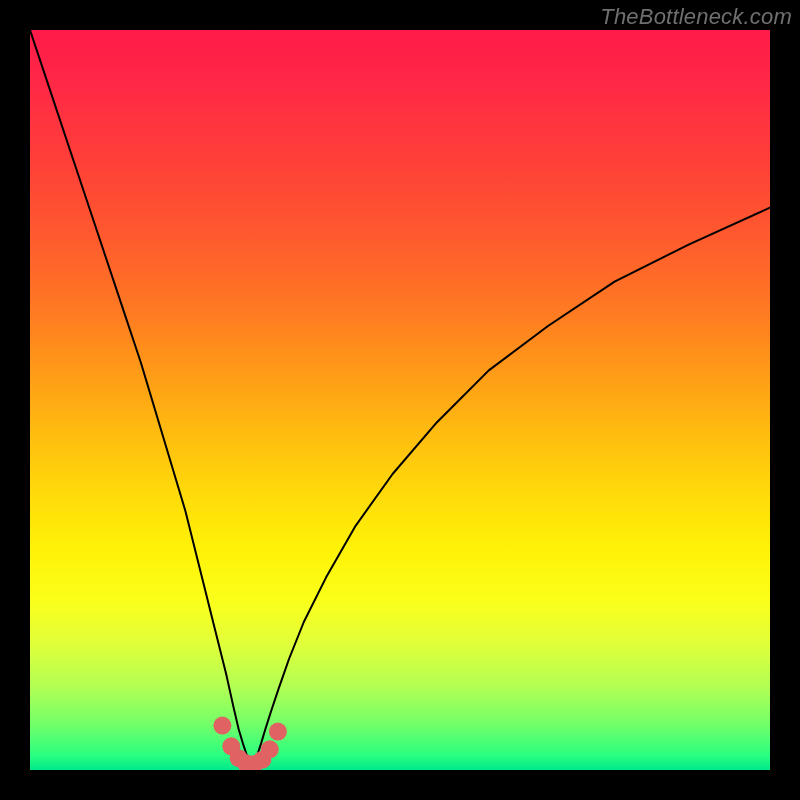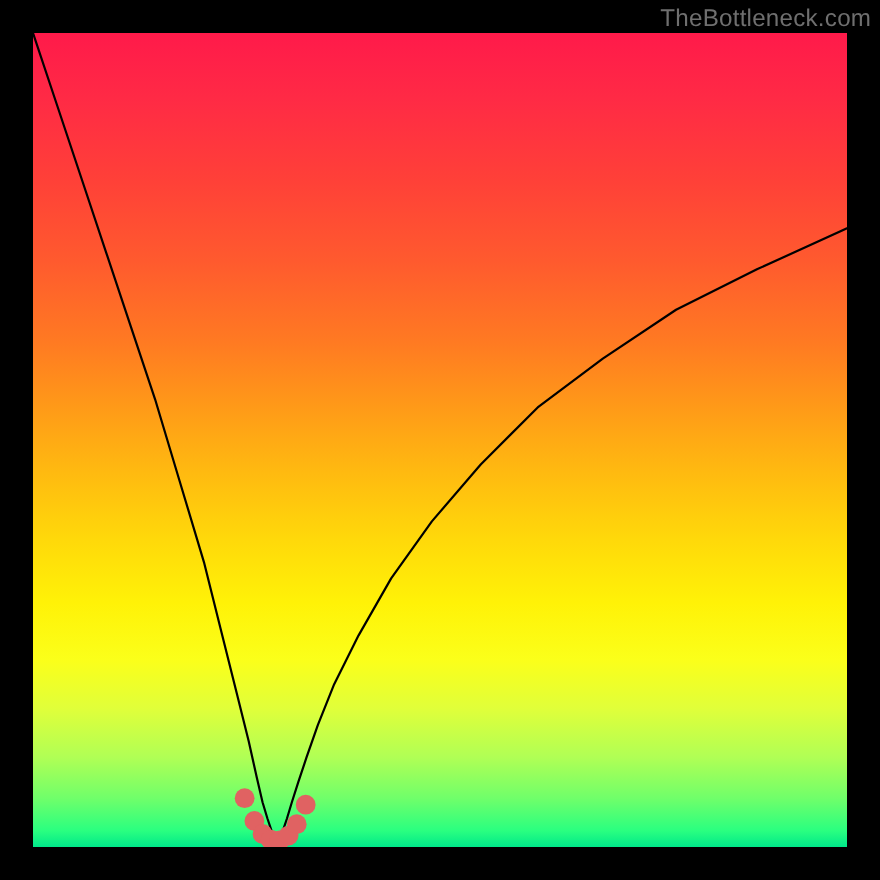--- a/index.html
+++ b/index.html
@@ -38,20 +38,21 @@
   .watermark {
     position: absolute;
     top: 4px;
     right: 8px;
     color: #6f6f6f;
     font-size: 22px;
     font-weight: 500;
     letter-spacing: 0.2px;
     z-index: 5;
     user-select: none;
+    font-style: italic;
   }
   svg.plot {
     position: absolute;
     left: 30px;
     top: 30px;
     width: 740px;
     height: 740px;
     z-index: 3;
   }
   .curve {

